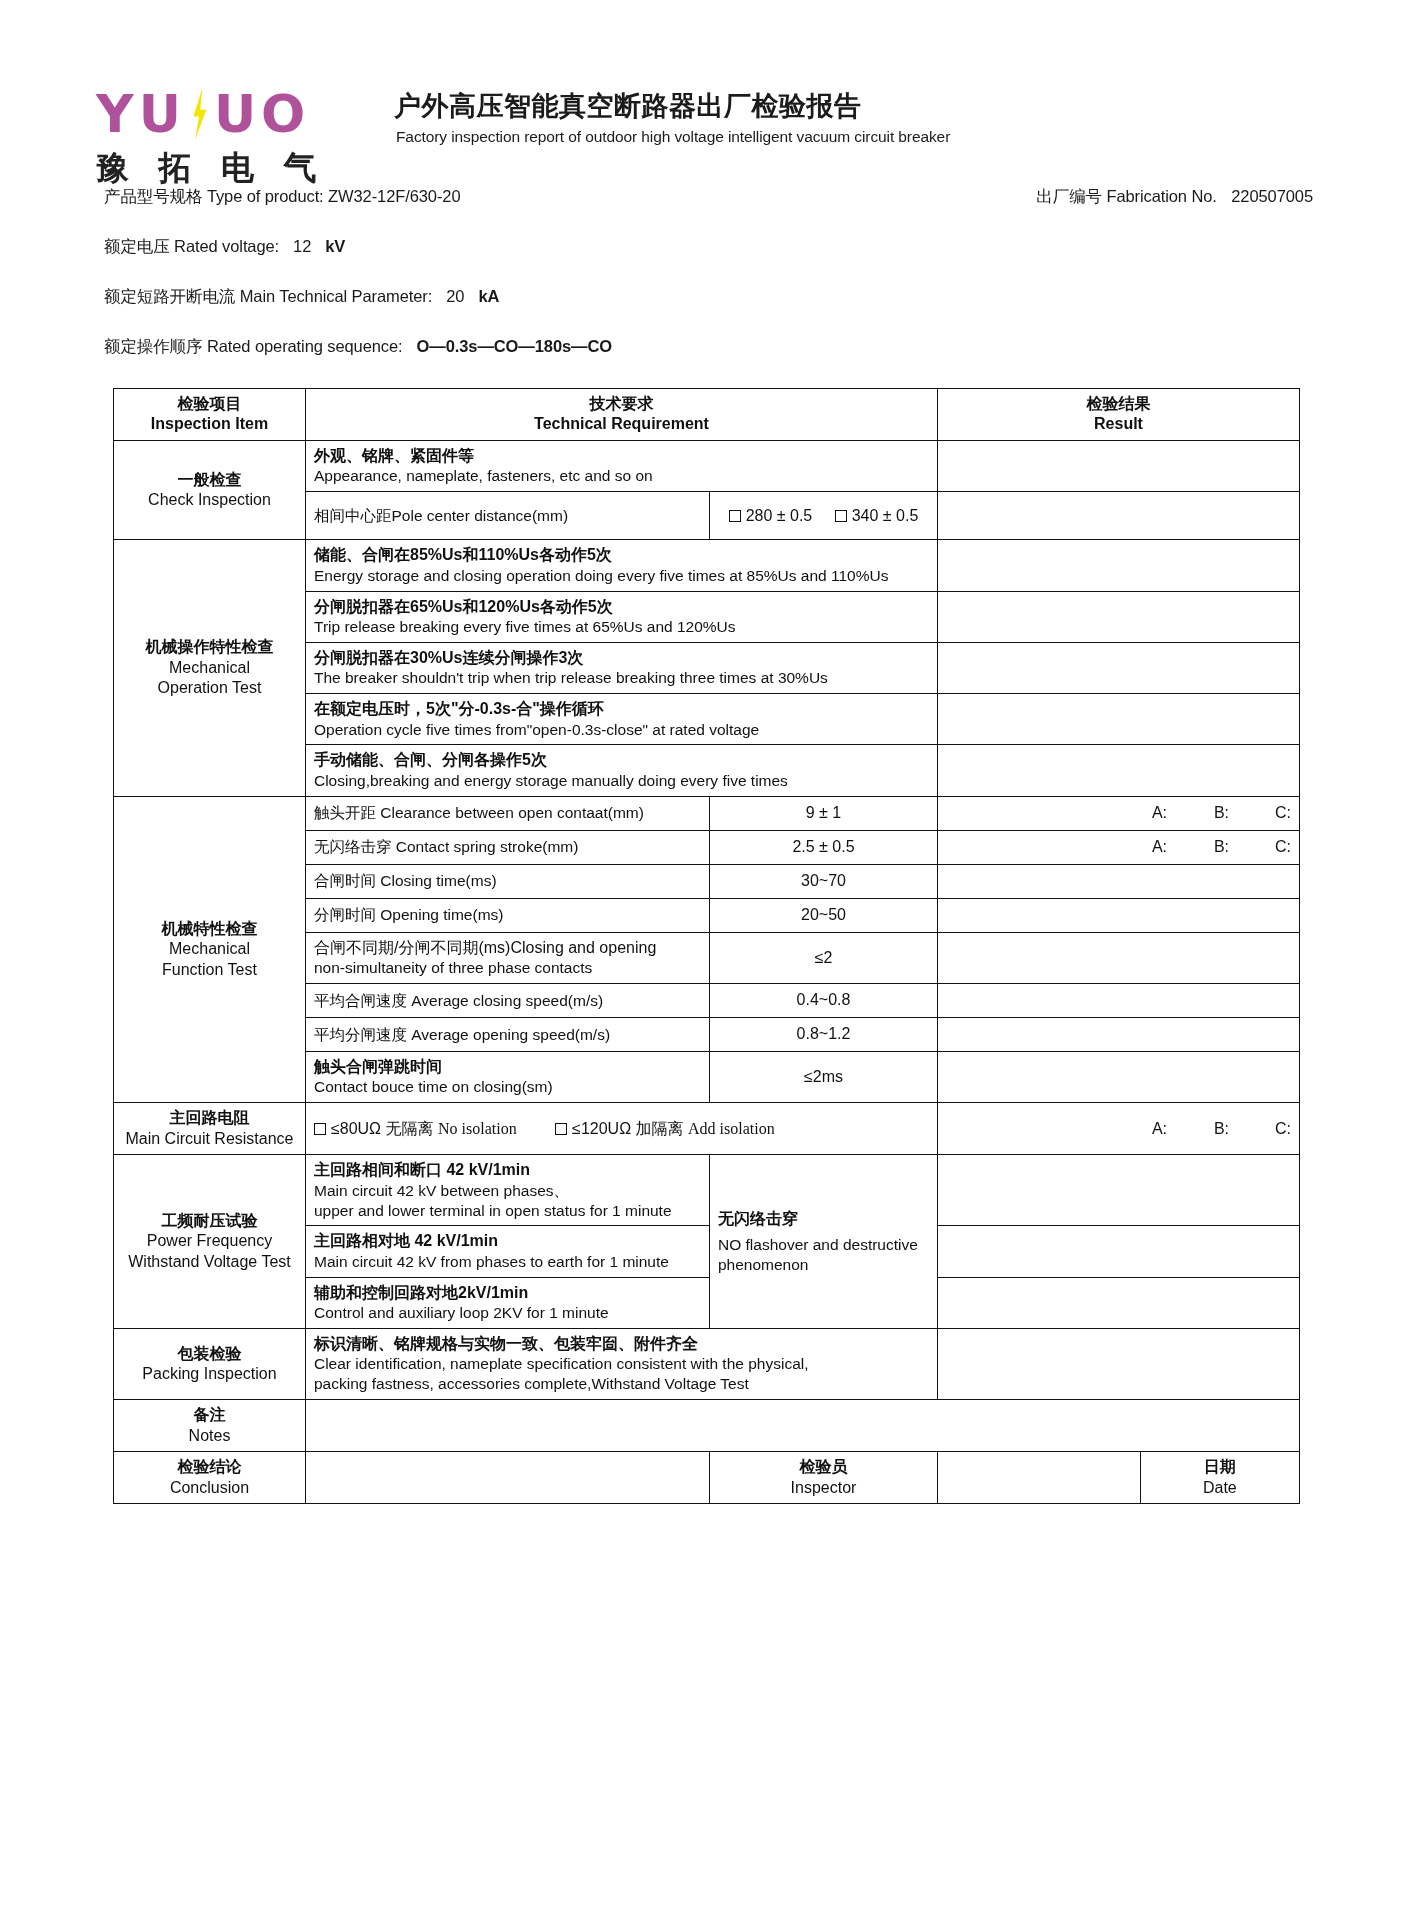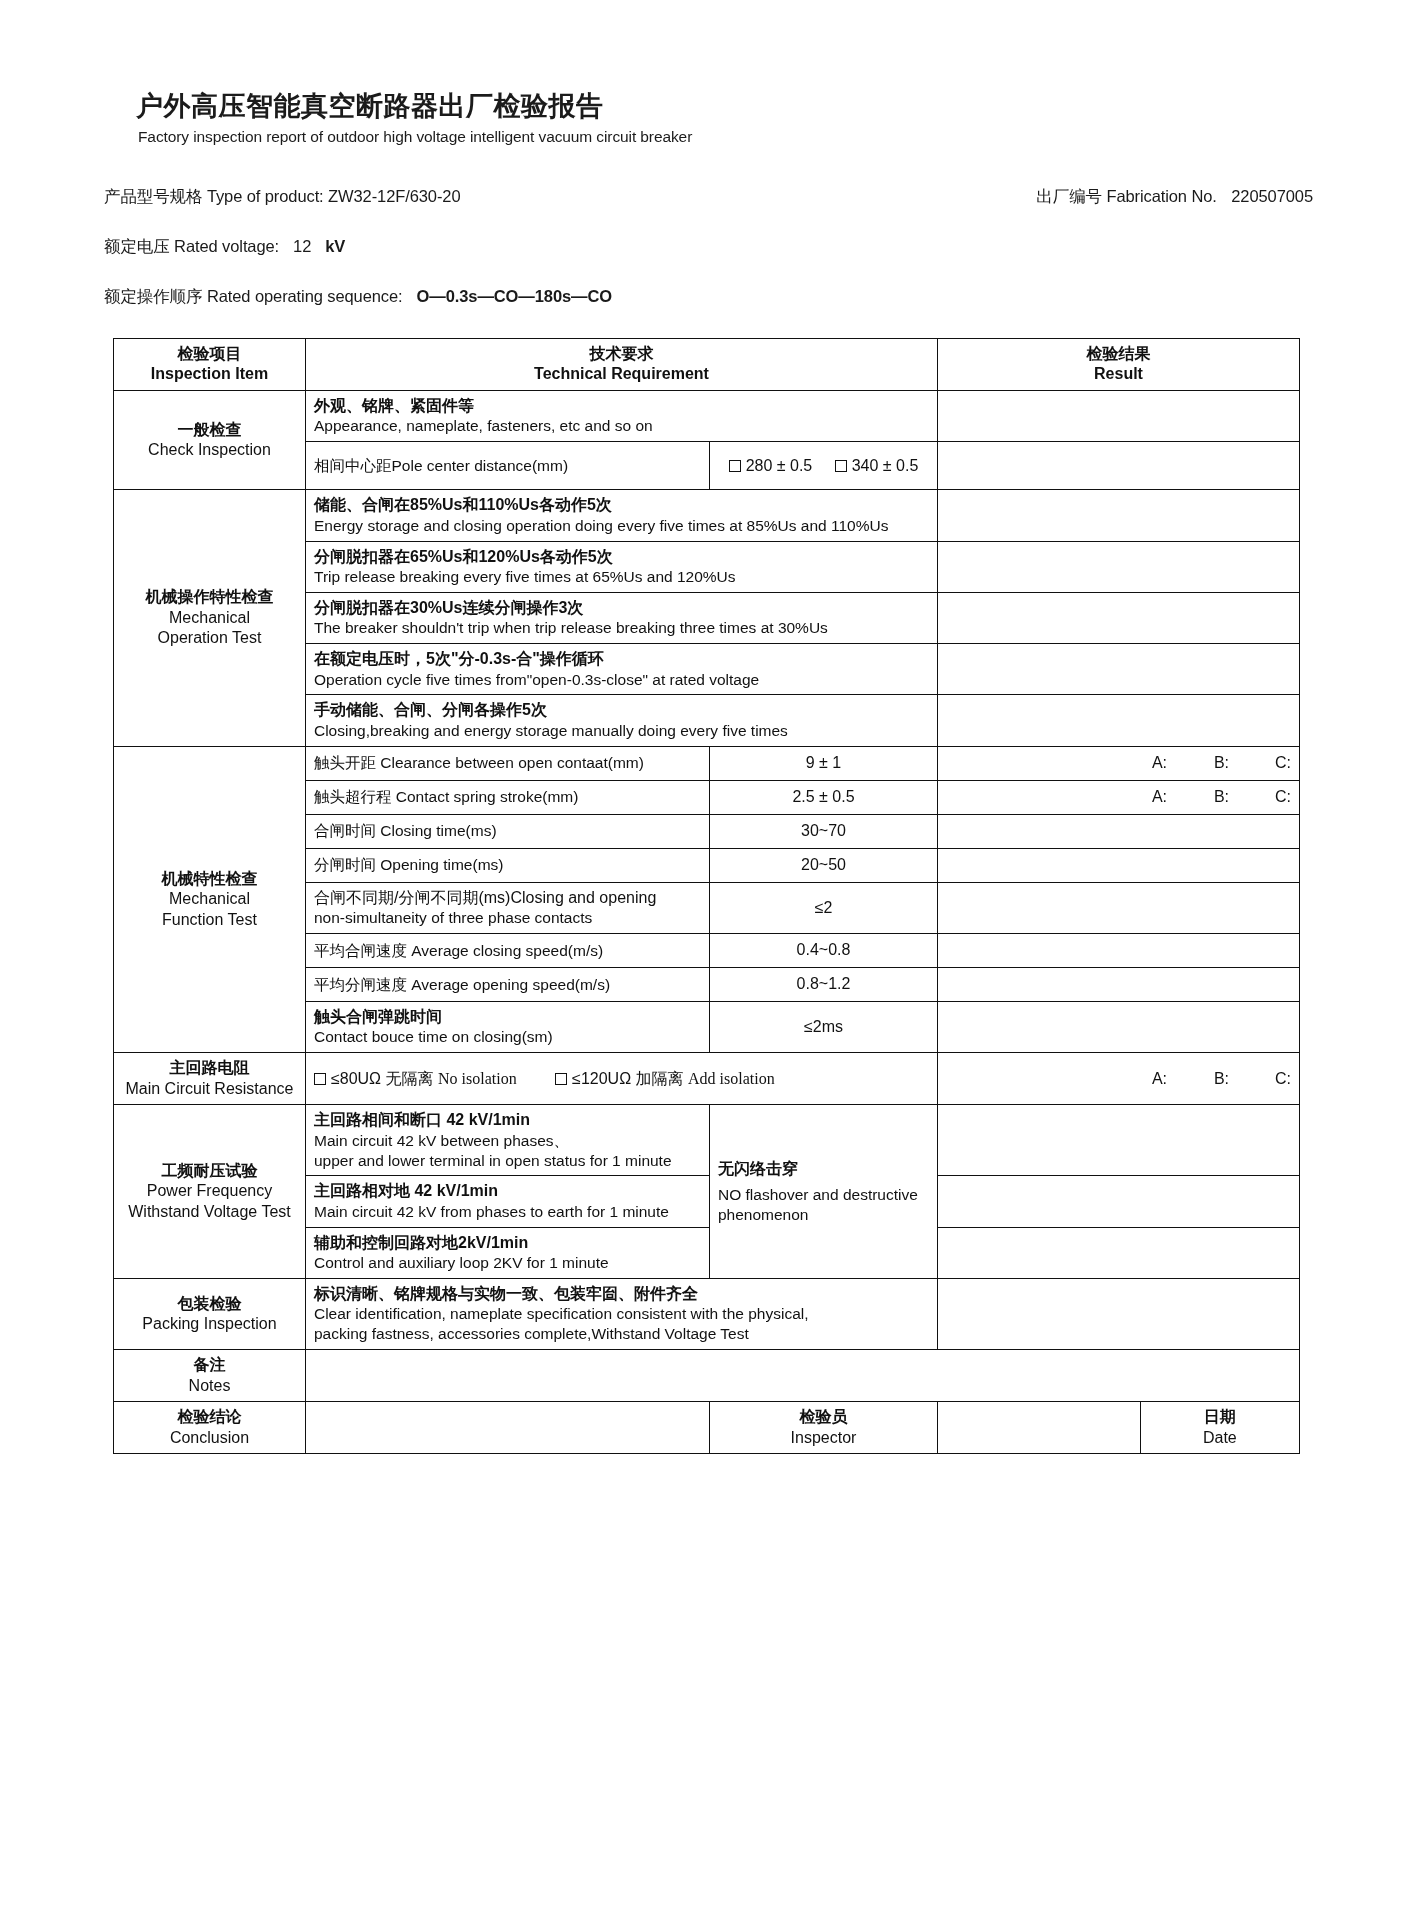--- a/index.html
+++ b/index.html
@@ -179,40 +179,53 @@
   .noflash { text-align: left; padding-left: 14px; font-size: 15.5px; line-height: 1.45; }
   .noflash .zh { display: block; text-align: left; font-weight: 700; font-size: 16px; margin-bottom: 6px; }
   .tall { height: 46px; }
 </style>
 </head>
 <body>
 
 <div class="page">
 
   <div class="header">
+    <div class="logo-block">
+      <div class="logo-mark">
+        <div class="logo-word">
+          <span class="seg-a">YU</span>
+            <span class="bolt"></span>
+            <span class="seg-a">UO</span>
+        </div>
+      </div>
+      <div class="logo-sub">豫 拓 电 气</div>
+    </div>
     <div class="title-block">
       <div class="report-title">户外高压智能真空断路器出厂检验报告</div>
       <div class="report-title-en">Factory inspection report of outdoor high voltage intelligent vacuum circuit breaker</div>
     </div>
   </div>
 
   <div class="meta-row">
     <div class="meta-left">
       <span>产品型号规格 Type of product:</span>
       <span>ZW32-12F/630-20</span>
     </div>
     <div class="meta-right">
       <span>出厂编号 Fabrication No.</span>
       <span style="padding-left:10px">220507005</span>
     </div>
   </div>
 
   <div class="params">
     <div class="param-line">
       <span>额定电压 Rated voltage:</span><span class="val-plain">12</span><span class="unit">kV</span>
+    </div>
+    <div class="param-line">
+      <span>额定短路开断电流 Main Technical Parameter:</span><span class="val-plain">20</span><span class="unit">kA</span>
     </div>
     <div class="param-line">
       <span>额定操作顺序 Rated operating sequence:</span><span class="val">O—0.3s—CO—180s—CO</span>
     </div>
   </div>
 
   <div class="table-wrap">
     <table class="report">
       <colgroup>
         <col style="width:192px">
@@ -309,21 +322,21 @@
           <td class="req" style="height:34px">
             <span>触头开距 Clearance between open contaat(mm)</span>
           </td>
           <td class="spec">9 ± 1</td>
           <td class="result">
             <span class="abc"><span>A:</span><span>B:</span><span>C:</span></span>
           </td>
         </tr>
         <tr>
           <td class="req" style="height:34px">
-            <span>触头超行程 Contact spring stroke(mm)</span>
+            <span>无闪络击穿 Contact spring stroke(mm)</span>
           </td>
           <td class="spec">2.5 ± 0.5</td>
           <td class="result">
             <span class="abc"><span>A:</span><span>B:</span><span>C:</span></span>
           </td>
         </tr>
         <tr>
           <td class="req" style="height:34px">
             <span>合闸时间 Closing time(ms)</span>
           </td>

